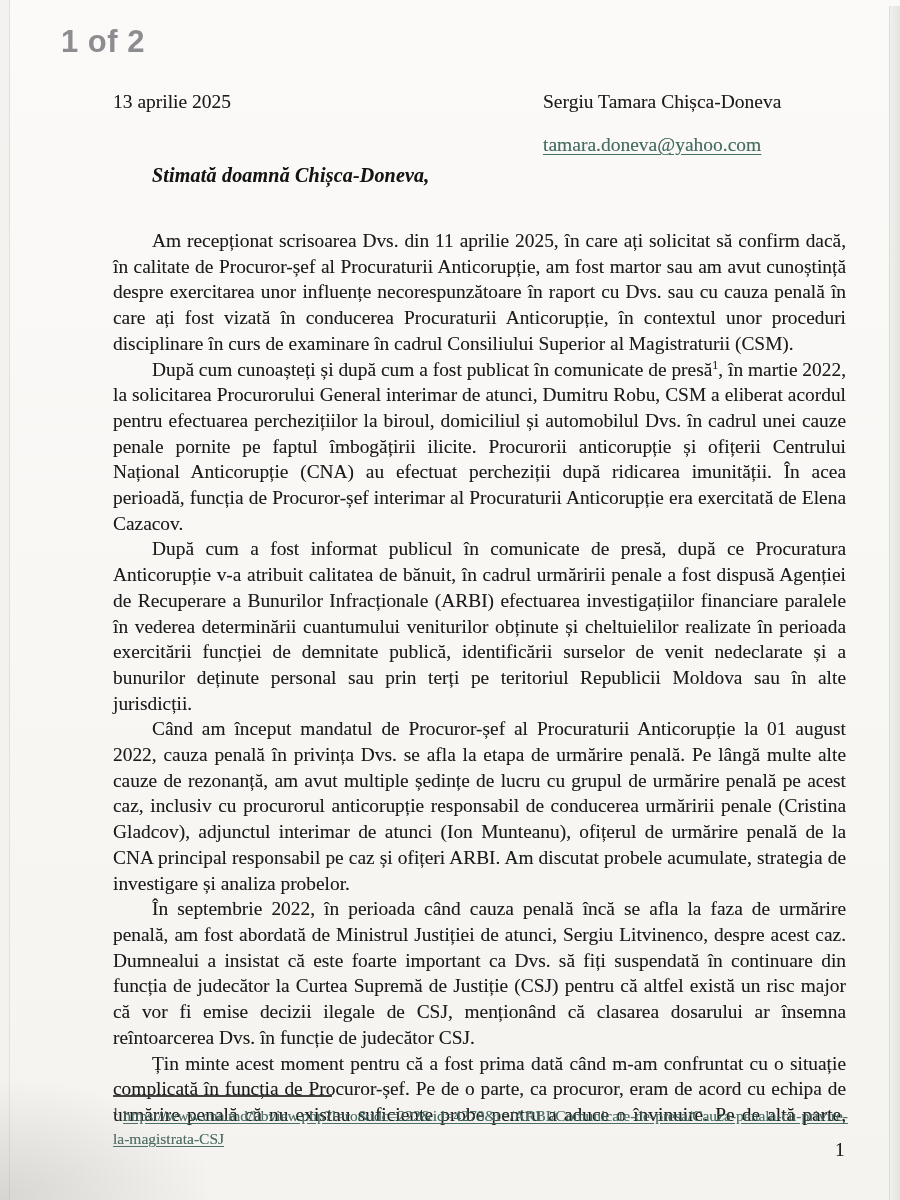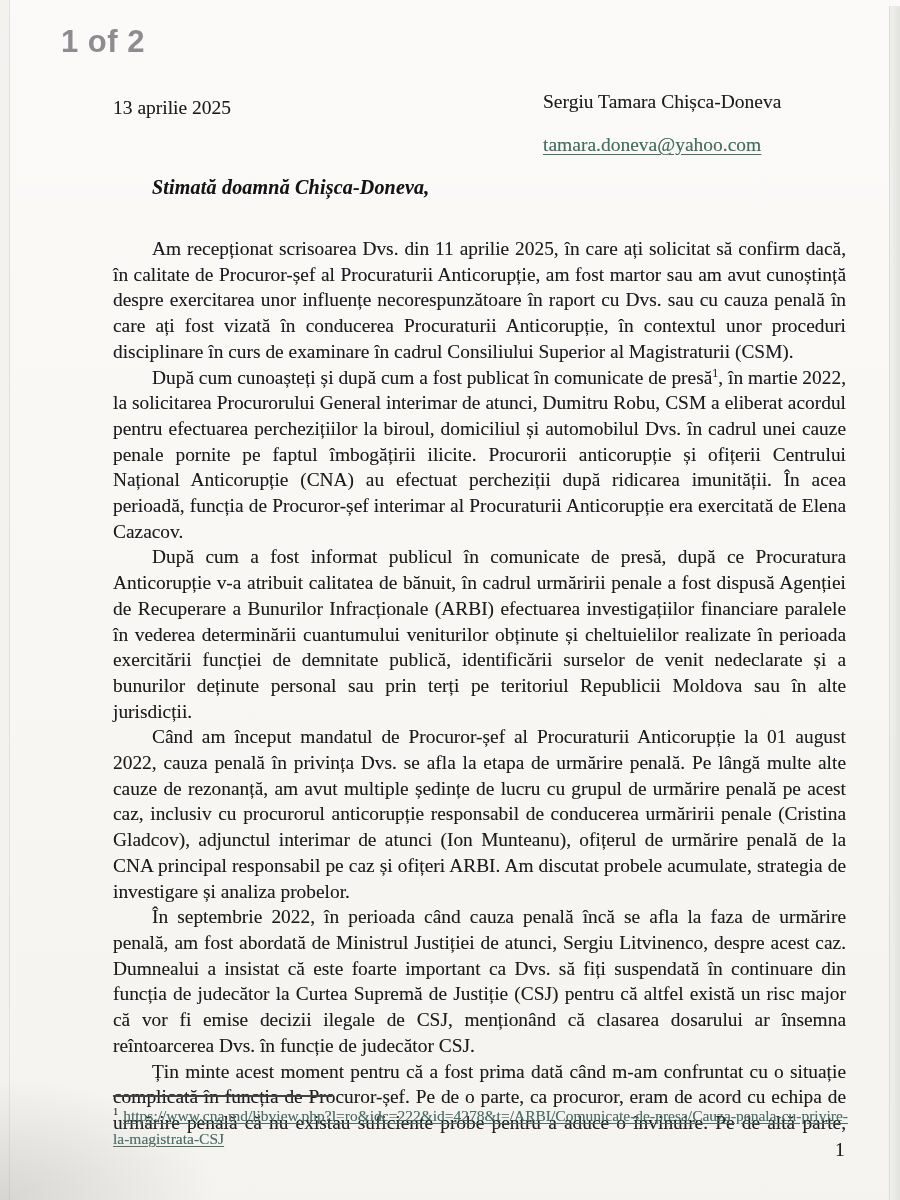--- a/index.html
+++ b/index.html
@@ -33,42 +33,41 @@
     background:radial-gradient(ellipse 300px 170px at 0% 100%, rgba(148,146,140,0.30), rgba(148,146,140,0) 72%);
     pointer-events:none;
   }
   .page-indicator {
     position:absolute; left:61px; top:24px;
     font-family:"Liberation Sans", sans-serif;
     font-size:31px; font-weight:700; letter-spacing:0.5px;
     color:#8d8d91; text-shadow:none;
   }
   .letter-date {
-    position:absolute; left:113px; top:97px;
+    position:absolute; left:113px; top:91px;
     font-size:19.5px; color:#1c1c1c;
   }
   .addressee {
     position:absolute; left:543px; top:91px;
     font-size:19.5px; color:#1c1c1c;
   }
   .recipient-email {
     display:inline-block; margin-top:21px;
     color:#446f63; text-decoration:underline;
     text-underline-offset:3px; cursor:pointer;
   }
   .salutation {
-    position:absolute; left:152px; top:176px;
+    position:absolute; left:152px; top:164px;
     font-size:20px; font-weight:700; font-style:italic; color:#141414;
     letter-spacing:0.2px;
   }
   .letter-body {
     position:absolute; left:113px; top:228px; width:733px;
     font-size:19.4px; line-height:25.7px; color:#1b1b1b;
     text-align:justify;
-    margin-top:8px;
   }
   .para { text-indent:39px; margin:0; }
   .para-last { text-align-last:justify; }
   sup.fnref { font-size:12px; line-height:0; vertical-align:super; }
   .footnote {
     position:absolute; left:113px; top:1095px; width:736px;
   }
   .fn-rule { width:219px; height:2px; background:#424242; margin-bottom:7px; }
   .fn-line { font-size:15.5px; line-height:23px; color:#1b1b1b; }
   .fn-line sup { font-size:10.5px; color:#2a2a2a; margin-right:5px; vertical-align:super; line-height:0; }

